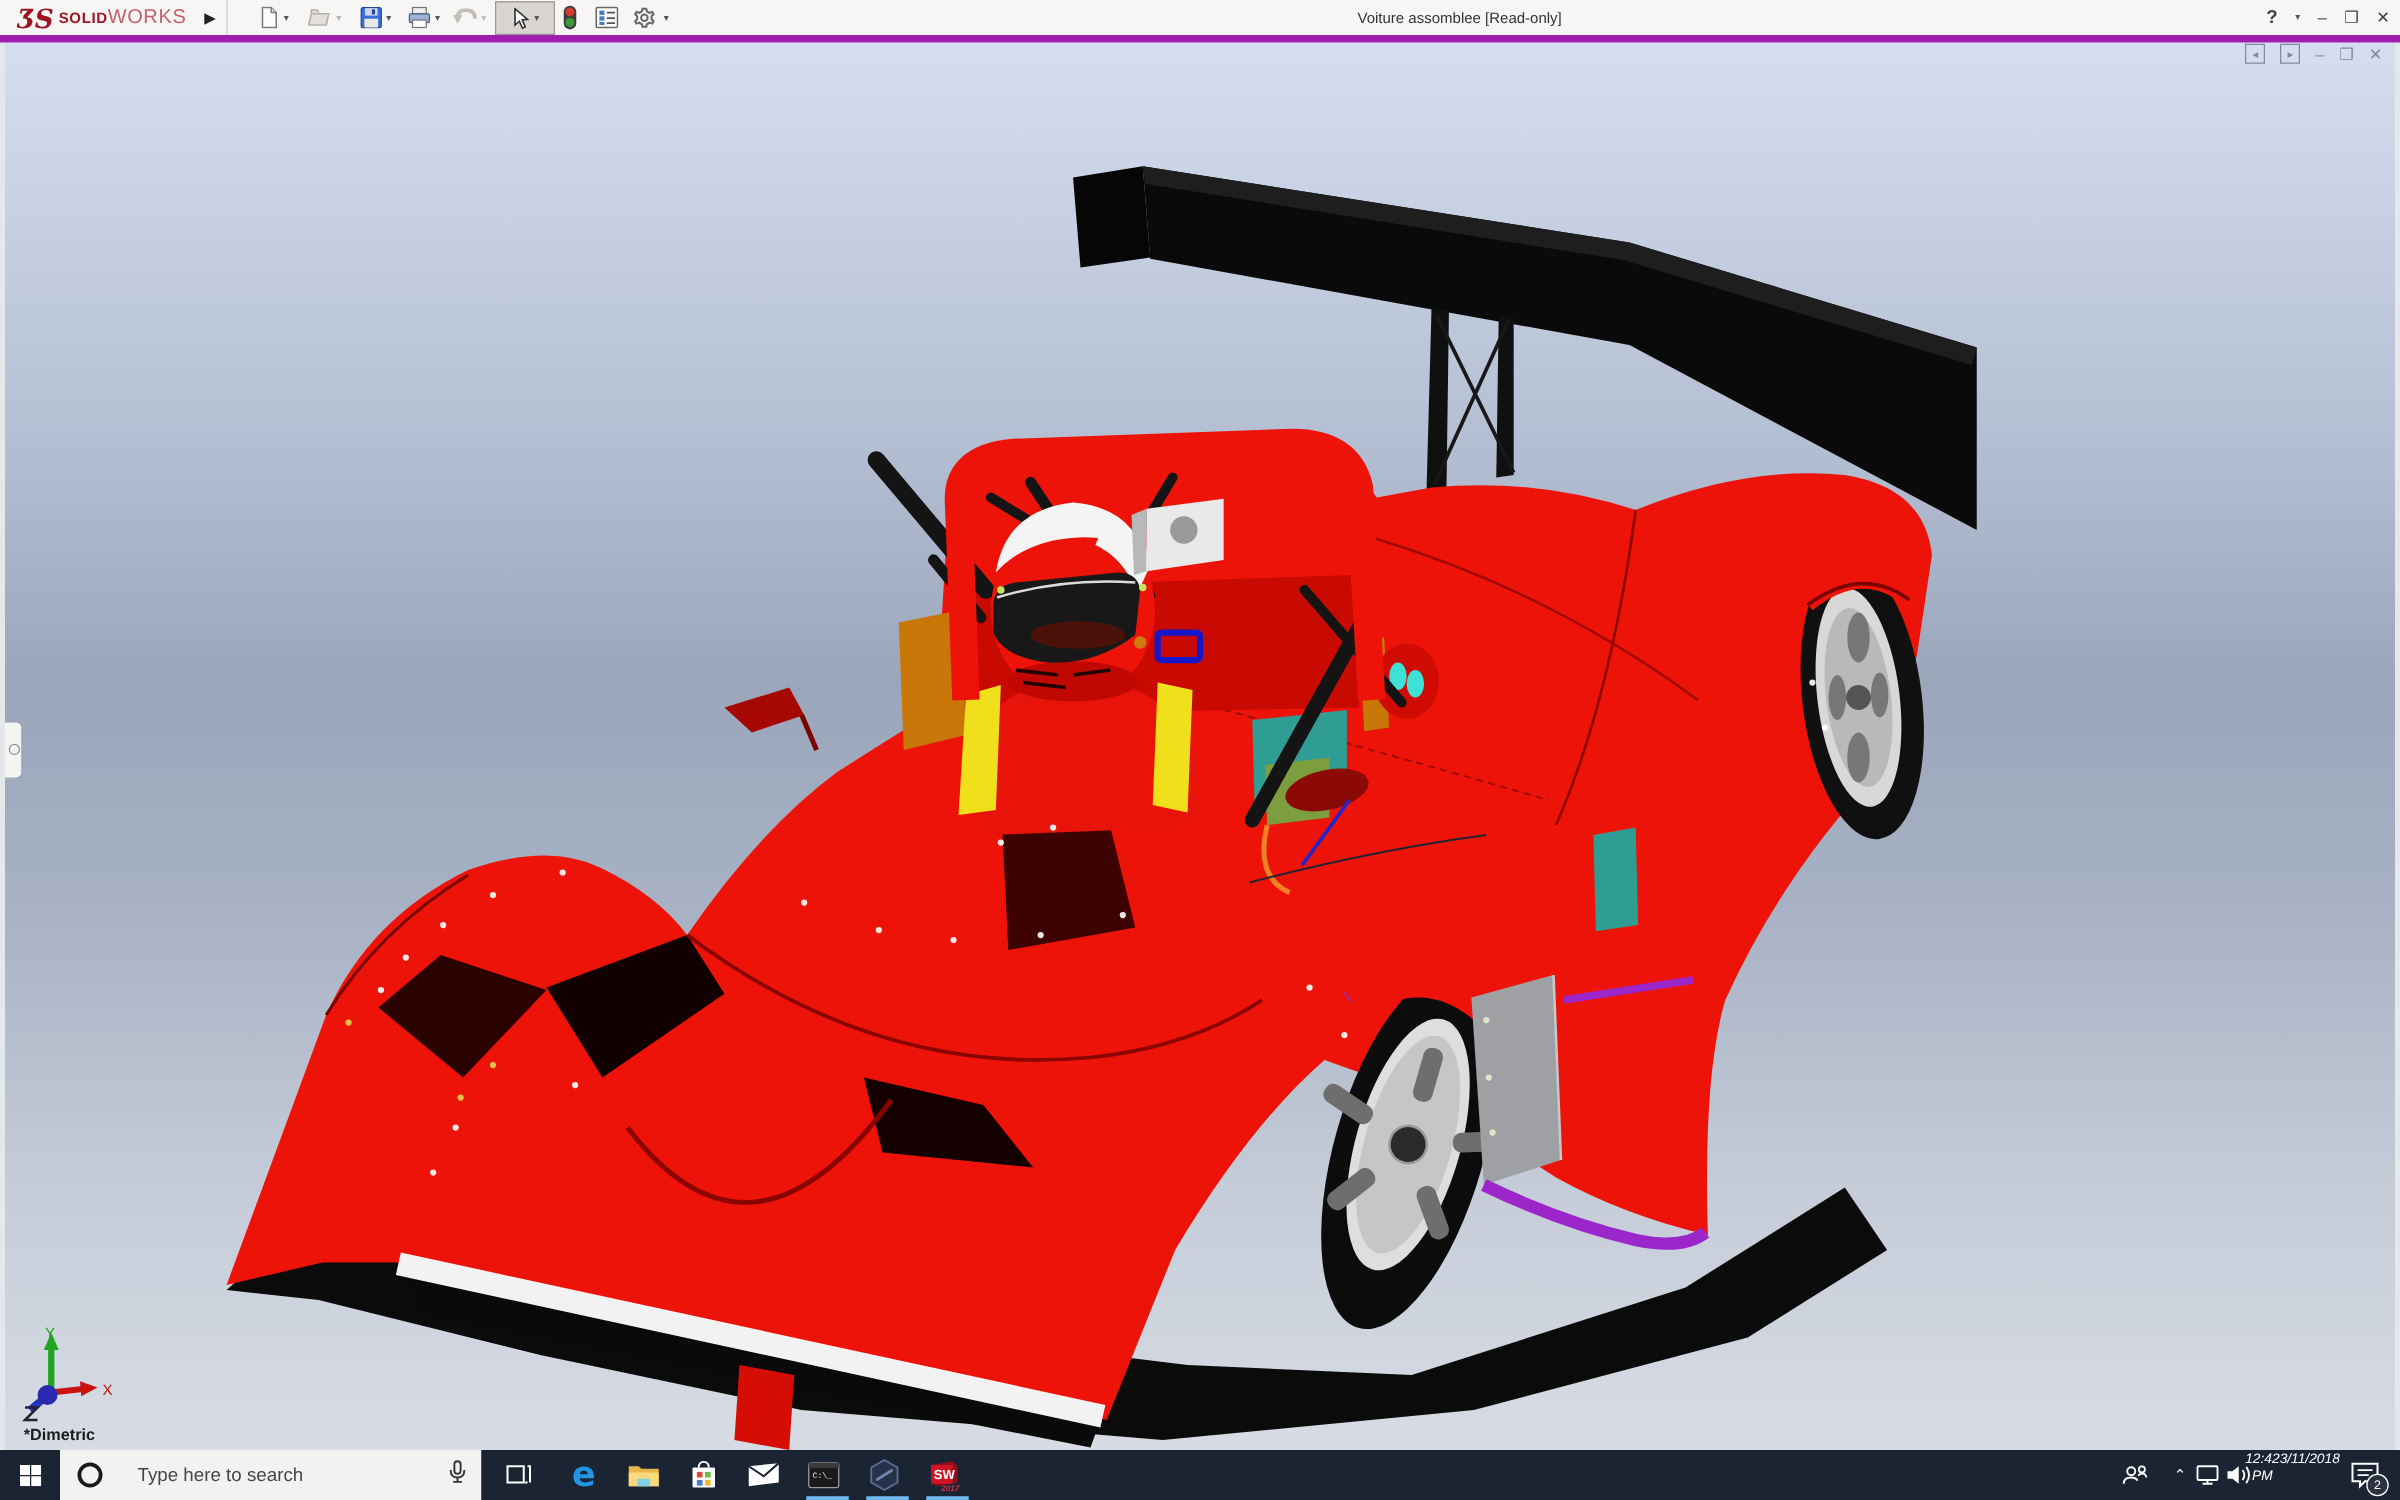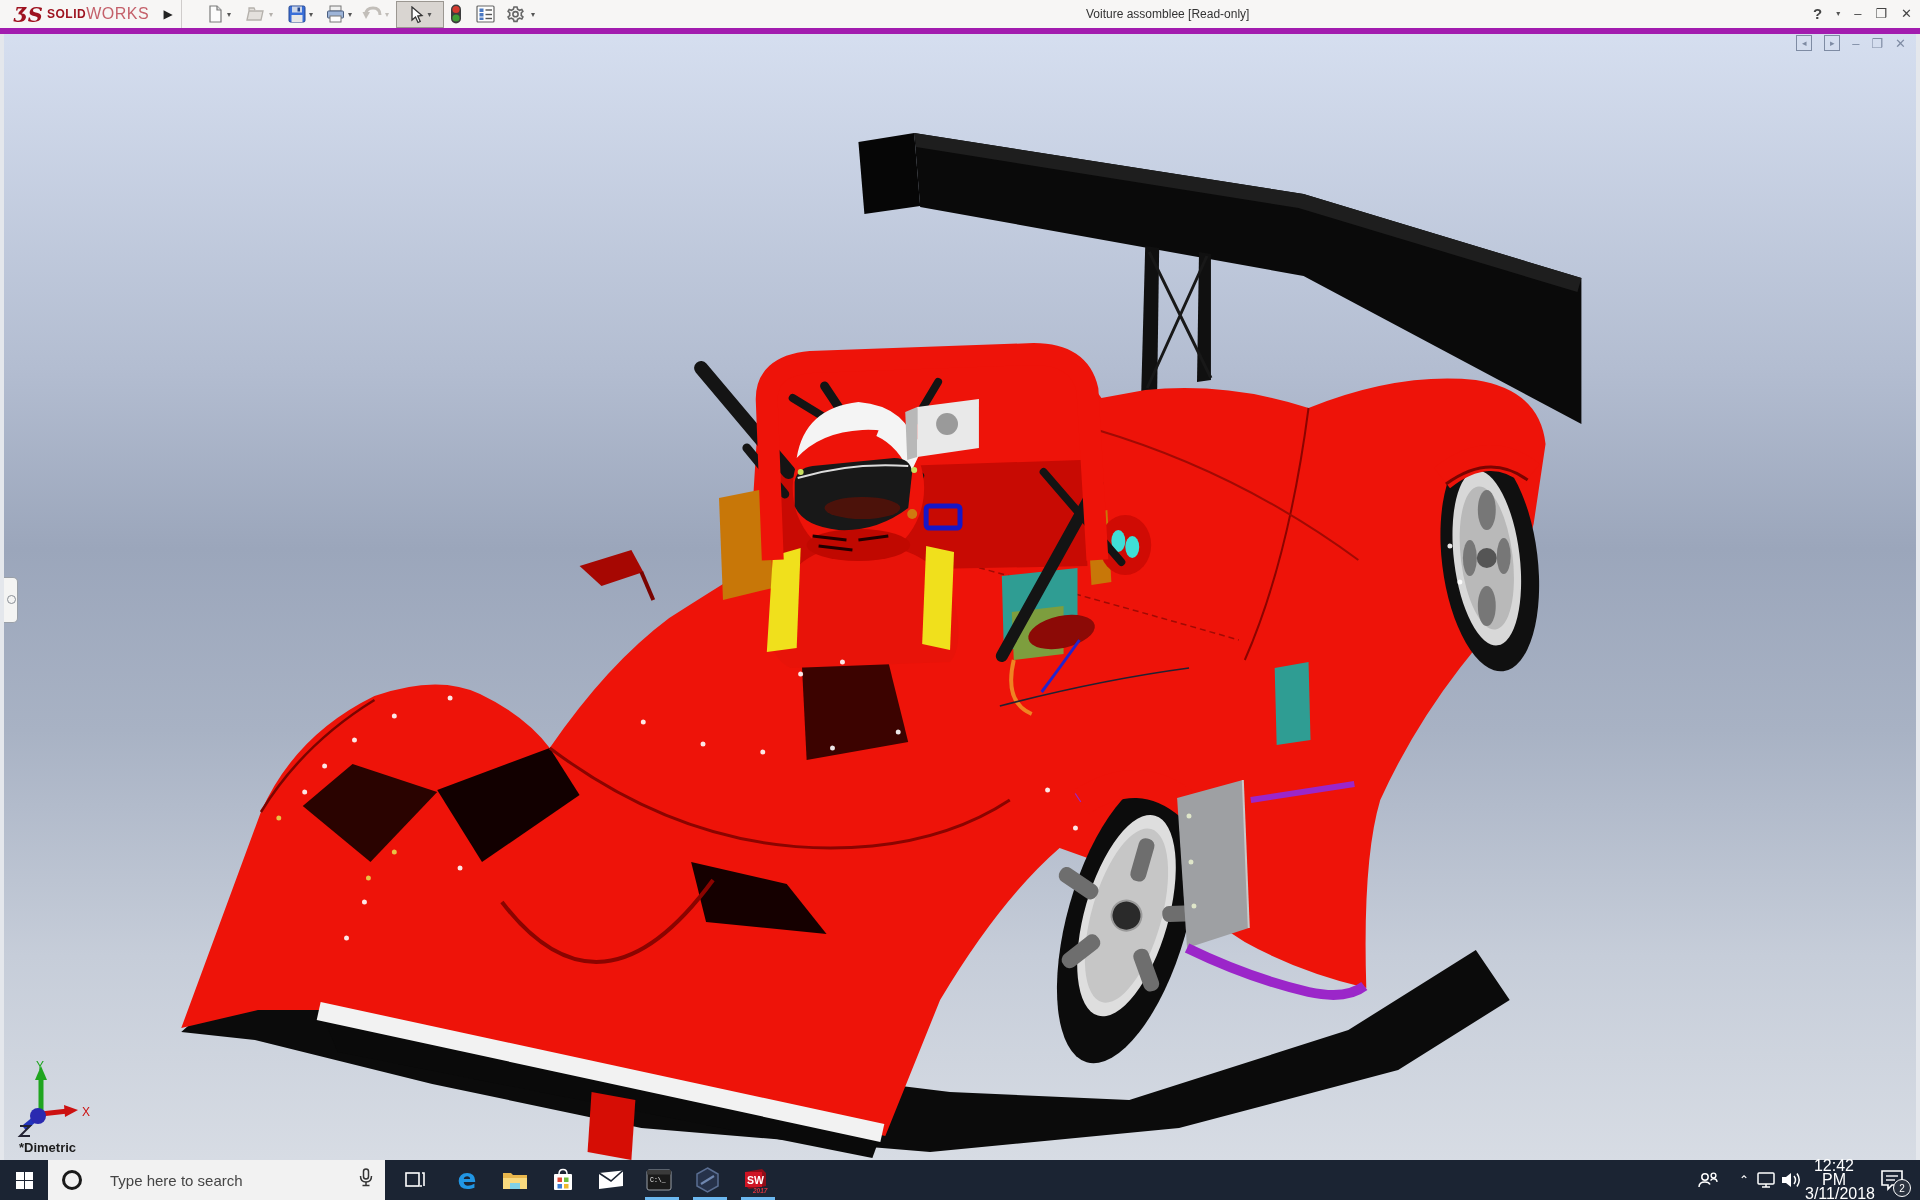--- a/index.html
+++ b/index.html
@@ -39,21 +39,21 @@
   
   .taskbar{position:absolute;left:0;top:1160px;width:1920px;height:40px;background:#1b2433;z-index:40;}
   .start{position:absolute;left:0;top:0;width:48px;height:40px;display:flex;align-items:center;justify-content:center;}
   .searchbox{position:absolute;left:48px;top:0;width:337px;height:40px;background:#f2f2f2;display:flex;align-items:center;gap:16px;}
   .cortana{width:20px;height:20px;border:3px solid #1a1a1a;border-radius:50%;margin:0 12px 0 14px;box-sizing:border-box;}
   .searchtext{font-size:15px;color:#454545;flex:1;}
   .micwrap{margin-right:12px;}
   .slot{position:absolute;top:0;width:48px;height:40px;display:flex;align-items:center;justify-content:center;}
   .indic{position:absolute;top:37px;height:3px;width:34px;background:#6cb8f0;}
   .tray{position:absolute;top:0;height:40px;display:flex;align-items:center;justify-content:center;color:#fff;}
-  .clock{position:absolute;left:1805px;top:0;width:58px;height:40px;display:flex;flex-direction:column;justify-content:center;text-align:center;color:#fff;font-size:16px;line-height:14px;}
+  .clock{position:absolute;left:1805px;top:0;width:58px;height:40px;display:flex;flex-direction:row;justify-content:center;text-align:center;color:#fff;font-size:11px;line-height:14px;font-style:italic;}
   .chev{font-size:12px;color:#fff;}
   .badge{position:absolute;left:1893px;top:1179px;width:16px;height:16px;background:#2b3340;border:1.5px solid #fff;
     border-radius:50%;color:#fff;font-size:10px;display:flex;align-items:center;justify-content:center;z-index:41;}
   .edge-e{font-family:"DejaVu Sans",sans-serif;font-size:28px;font-weight:bold;color:#2196e4;line-height:28px;}
 </style>
 </head>
 <body>
 
 <div class="viewport">
   <svg class="carsvg" viewBox="0 28 1920 1132" preserveAspectRatio="none">

